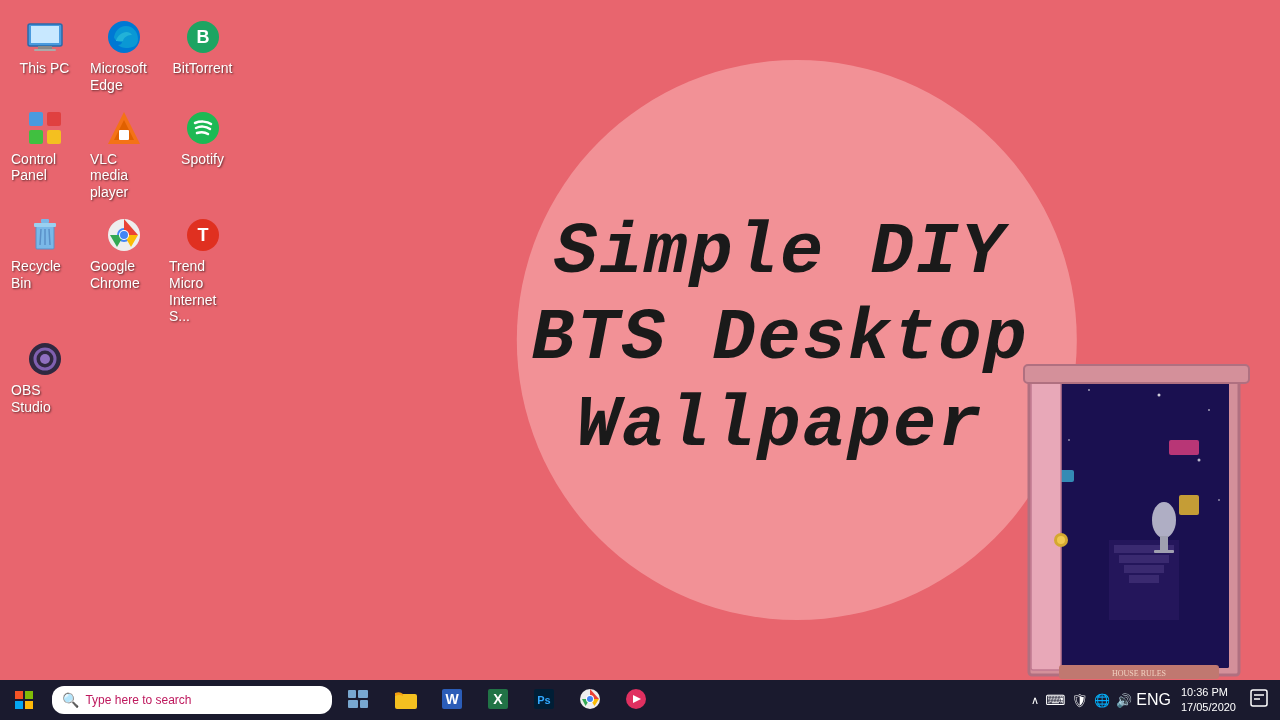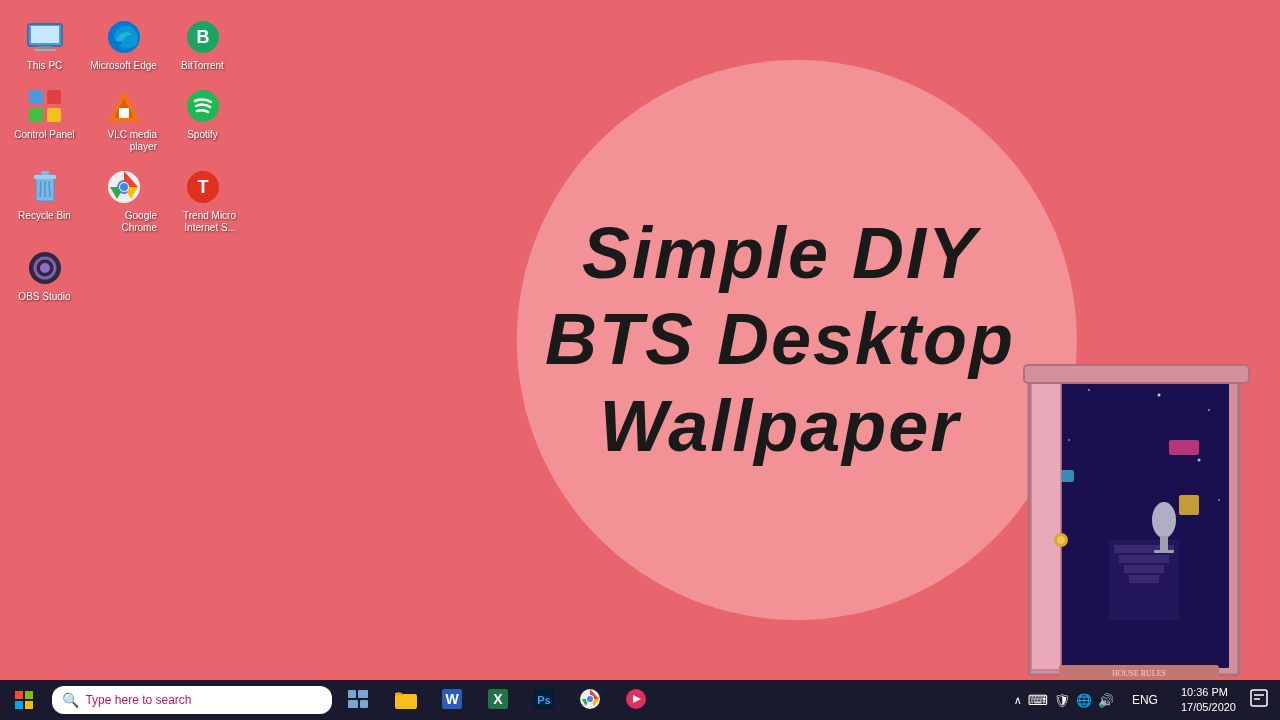--- a/index.html
+++ b/index.html
@@ -45,21 +45,21 @@
       z-index: 2;
       color: #1a1a1a;
       font-family: 'Georgia', 'Times New Roman', cursive, serif;
       line-height: 1.2;
     }
 
     .title-text h1 {
       font-size: 72px;
       font-weight: 700;
       font-style: italic;
-      font-family: Liberation Sans, sans-serif;
+      font-family: Liberation Mono, monospace;
       letter-spacing: 2px;
     }
 
     
     .desktop-icons {
       position: absolute;
       top: 0;
       left: 0;
       padding: 10px 5px;
       display: flex;
@@ -89,22 +89,22 @@
       height: 40px;
       display: flex;
       align-items: center;
       justify-content: center;
       font-size: 28px;
       margin-bottom: 3px;
     }
 
     .icon-label {
       color: white;
-      font-size: 10px;
-      text-align: right;
+      font-size: 14px;
+      text-align: left;
       text-shadow: 1px 1px 2px rgba(0,0,0,0.6);
       word-break: break-word;
       max-width: 72px;
       line-height: 1.2;
     }
 
     
     #taskbar {
       position: absolute;
       bottom: 0;
@@ -182,22 +182,22 @@
     .taskbar-sys-icons {
       display: flex;
       align-items: center;
       gap: 6px;
       color: white;
       font-size: 13px;
     }
 
     .taskbar-lang {
       color: white;
-      font-size: 12px;
-      margin: 0 13px;
+      font-size: 16px;
+      margin: 0 0;
     }
 
     .taskbar-clock {
       display: flex;
       flex-direction: column;
       color: white;
       font-size: 11px;
       line-height: 1.4;
       margin: 0 6px;
     }

